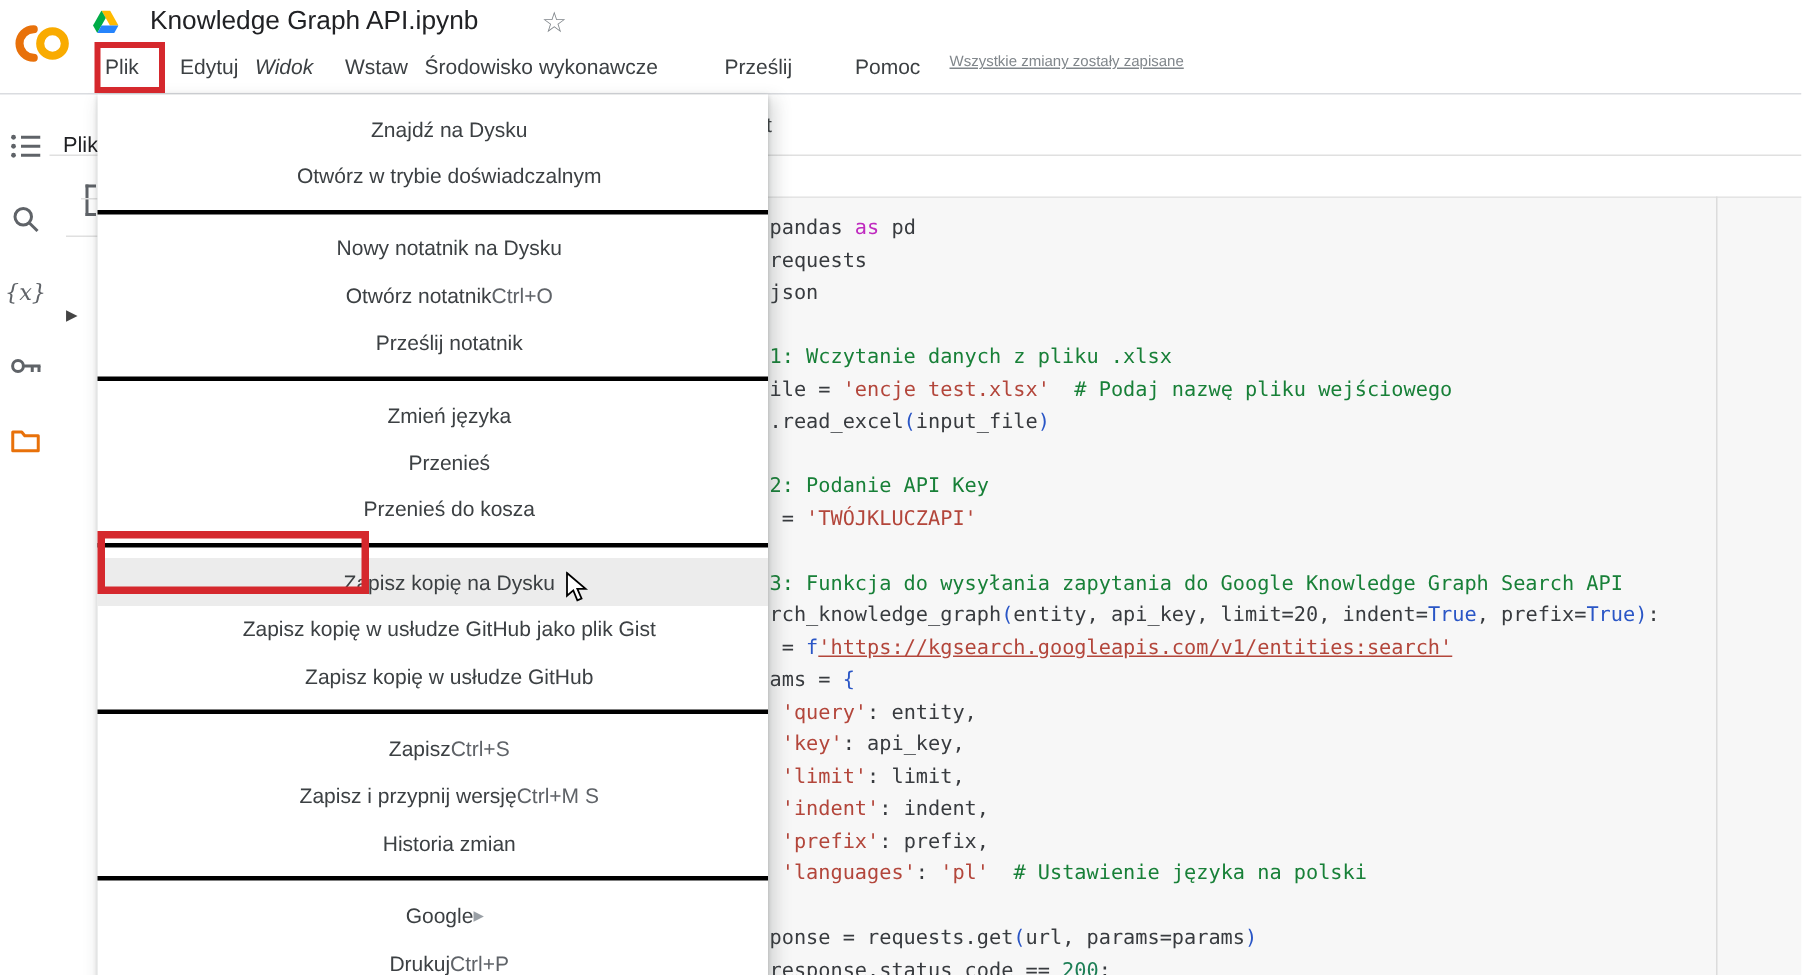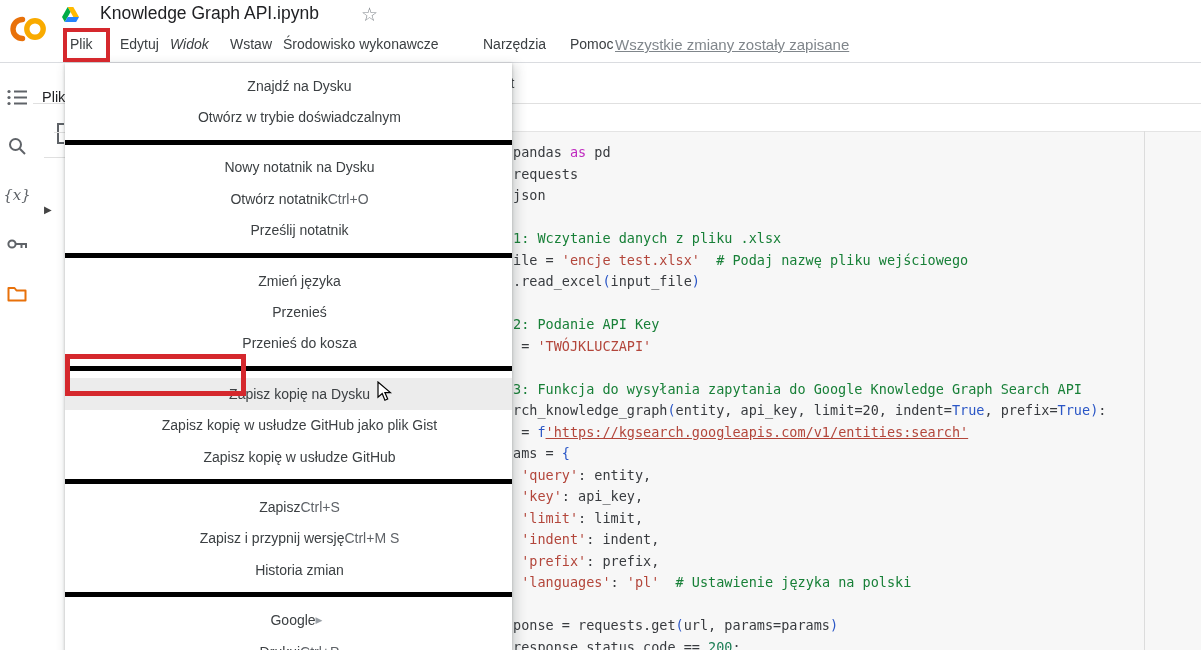--- a/index.html
+++ b/index.html
@@ -16,21 +16,21 @@
 
   
   .menubar-item { top:36px; font-size:14px; color:var(--menu-text); cursor:default; white-space:nowrap; }
   #mb-plik { left:70px; }
   #mb-edytuj { left:120px; }
   #mb-widok { left:170px;font-style:italic; }
   #mb-wstaw { left:230px; }
   #mb-srodowisko { left:283px; }
   #mb-narzedzia { left:483px; }
   #mb-pomoc { left:570px; }
-  #autosave-status { left:615px; top:36px; font-size:15px; color:var(--status-gray);
+  #autosave-status { left:633px; top:36px; font-size:10px; color:var(--status-gray);
     text-decoration:underline; white-space:nowrap; }
   #menubar-border { left:0; top:62px; width:1201px; height:1px; background:#dadce0; }
   #toolbar-border { left:33px; top:103px; width:1168px; height:1px; background:#e0e0e0; }
   .toolbar-btn { top:75px; font-size:14px; color:#3c4043; white-space:nowrap; }
   #btn-add-code { left:390px; }
   #btn-add-text { left:470px; }
 
   
   .rail-icon { left:6px; width:22px; height:22px; display:flex; align-items:center; justify-content:center; }
   #icon-toc { top:86px; } #icon-search { top:135px; } #icon-vars { top:184px; }
@@ -57,21 +57,21 @@
   .tk-s { color:var(--code-string); }
   .tk-c { color:var(--code-comment); }
   .tk-b { color:var(--code-blue); }
   .tk-n { color:var(--code-number); }
   .tk-su { color:var(--code-string); text-decoration:underline; }
 
   
   #file-menu { left:65px; top:63px; width:447px; background:#fff; z-index:10;
     box-shadow:0 1px 3px rgba(60,64,67,.3), 3px 4px 10px 2px rgba(60,64,67,.18); }
   .menu-section { padding:7px 0; }
-  .menu-section + .menu-section { border-top:5px solid #000000; }
+  .menu-section + .menu-section { border-top:3px solid #000000; }
   .menu-item { height:31.4px; display:flex; align-items:center; justify-content:center;
     padding:0 8px 0 30px; font-size:14px; color:#3c4043; cursor:default; white-space:nowrap; }
   .menu-item.hl { background:var(--highlight-row); }
   .menu-shortcut { color:#5f6368; }
   .menu-subarrow { color:#9aa0a6; font-size:9px; padding-right:6px; }
 
   
   .red-box { border:4px solid var(--annotation-red); z-index:20; }
   #red-box-plik { left:63px; top:28px; width:47px; height:34px; }
   #red-box-save-copy { left:65px; top:354px; width:181px; height:42px; border-width:5px; }
@@ -96,21 +96,21 @@
     </svg>
   </div>
   <div class="abs" id="notebook-title">Knowledge Graph API.ipynb</div>
   <div class="abs" id="star">☆</div>
 
   <span class="abs menubar-item" id="mb-plik">Plik</span>
   <span class="abs menubar-item" id="mb-edytuj">Edytuj</span>
   <span class="abs menubar-item" id="mb-widok">Widok</span>
   <span class="abs menubar-item" id="mb-wstaw">Wstaw</span>
   <span class="abs menubar-item" id="mb-srodowisko">Środowisko wykonawcze</span>
-  <span class="abs menubar-item" id="mb-narzedzia">Narzędzia</span>
+  <span class="abs menubar-item" id="mb-narzedzia">Prześlij</span>
   <span class="abs menubar-item" id="mb-pomoc">Pomoc</span>
   <span class="abs" id="autosave-status">Wszystkie zmiany zostały zapisane</span>
   <div class="abs" id="menubar-border"></div>
 
   <span class="abs toolbar-btn" id="btn-add-code">+ Kod</span>
   <span class="abs toolbar-btn" id="btn-add-text">+ Tekst</span>
   <div class="abs" id="toolbar-border"></div>
 
   <div class="abs rail-icon" id="icon-toc">
     <svg width="20" height="17" viewBox="0 0 20 17">

